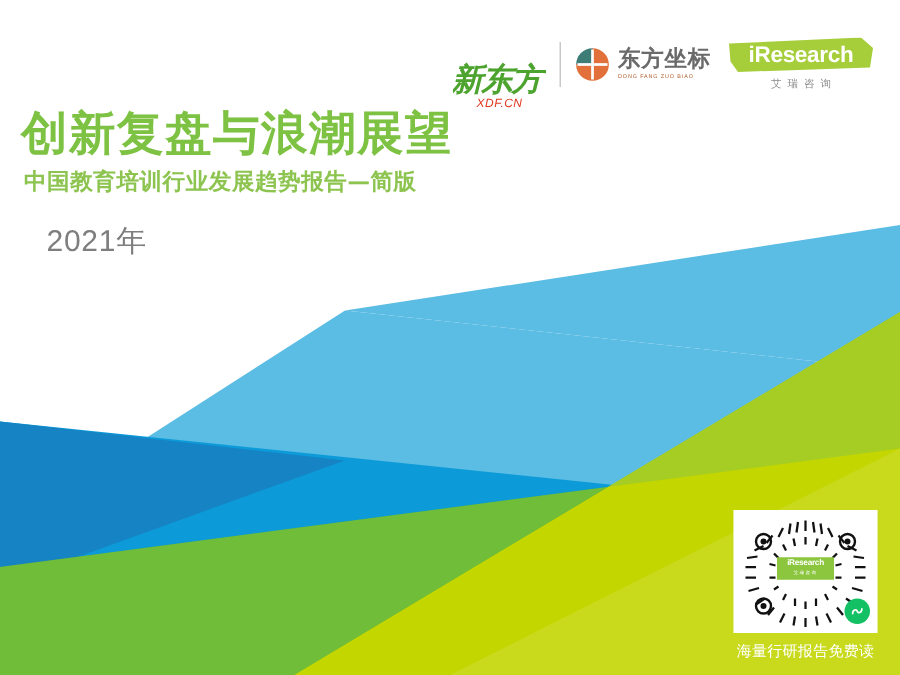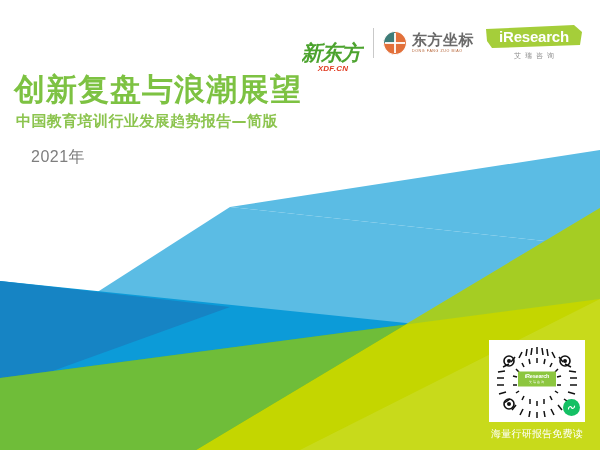--- a/index.html
+++ b/index.html
@@ -53,21 +53,21 @@
     font-style: italic;
     color: #4CA32E;
     line-height: 1;
     letter-spacing: -1px;
     white-space: nowrap;
     margin-left: -4px;
   }
   .logo-xdf .dotcn {
     margin-top: 1px;
     font-size: 8px;
-    font-weight: bold;
+    font-weight: normal;
     font-style: italic;
     color: #E03A20;
     letter-spacing: 0.3px;
     line-height: 1;
     text-align: center;
   }
   .logo-divider {
     width: 1px;
     height: 30px;
     background: #c9c9c9;
@@ -161,21 +161,21 @@
     font-weight: bold;
     color: #8CC44F;
     letter-spacing: 0.4px;
     white-space: nowrap;
     margin: 5px 0 0 2px;
   }
   .year-text {
     position: absolute;
     left: 31px;
     top: 147px;
-    font-size: 16px;
+    font-size: 20px;
     color: #7E7E7E;
     letter-spacing: 0.5px;
     white-space: nowrap;
   }
 
   
   .qr-block {
     position: absolute;
     left: 489px;
     top: 340px;

